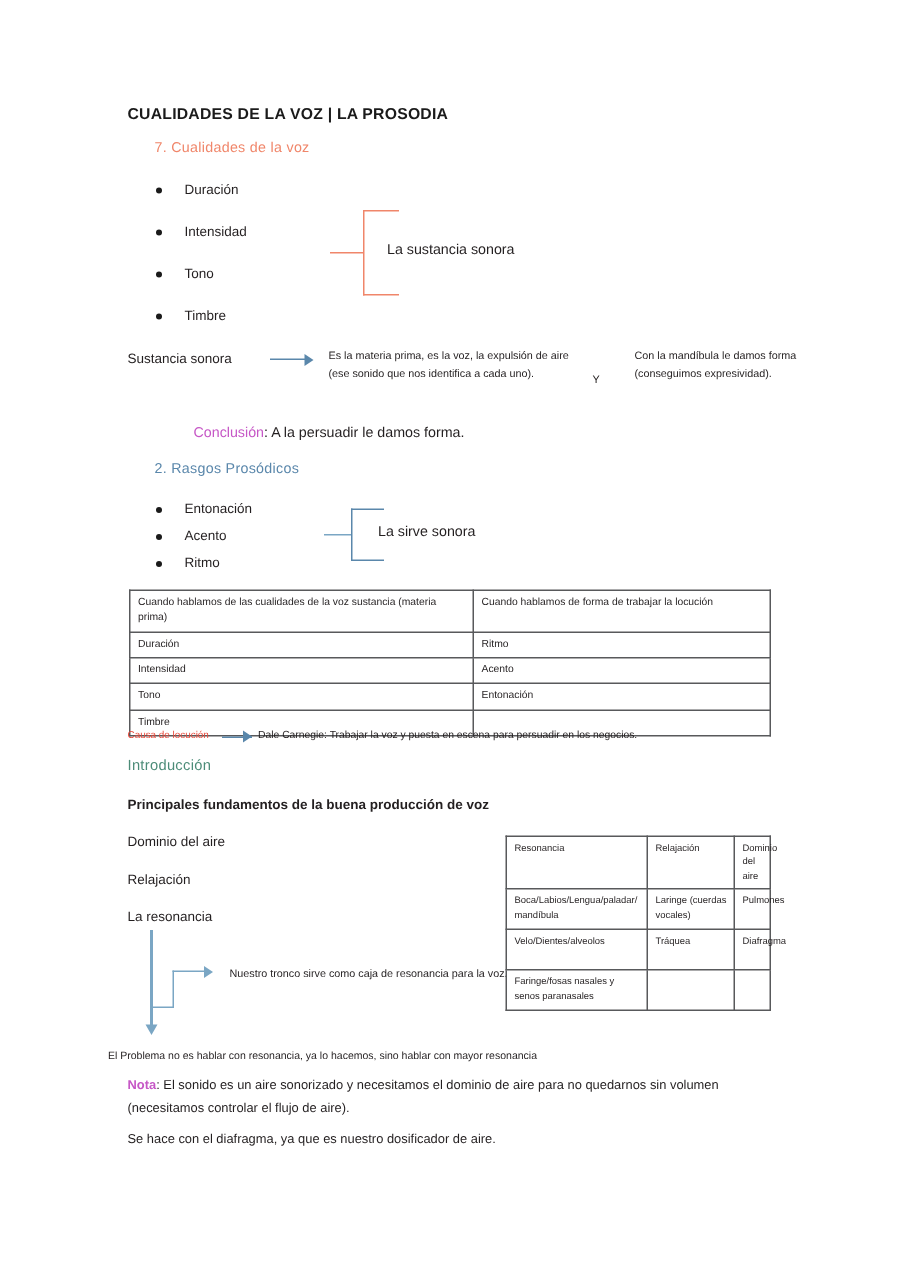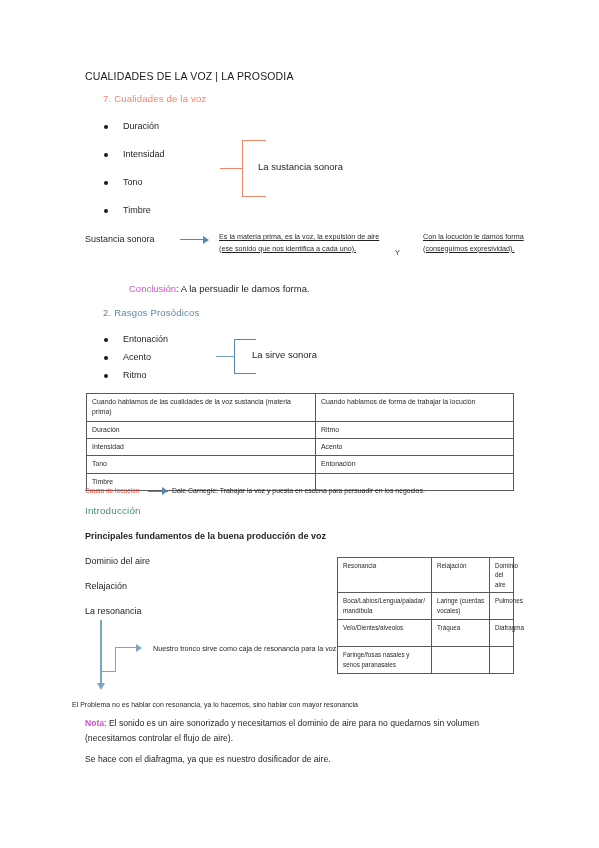--- a/index.html
+++ b/index.html
@@ -19,21 +19,21 @@
     position: absolute;
     inset: 0;
     background: #ffffff;
   }
   .abs { position: absolute; }
 
   
   #doc-title {
     left: 85px; top: 70px;
     font-size: 10.5px;
-    font-weight: normal;
+    font-weight: bold;
     letter-spacing: 0.15px;
     color: #1a1a1a;
   }
 
   
   .num-heading {
     font-size: 9.5px;
     letter-spacing: 0.2px;
   }
   #heading-cualidades { left: 103px; top: 93px; color: #f0866a; }
@@ -100,21 +100,20 @@
     border-left: 4.5px solid transparent;
     border-right: 4.5px solid transparent;
     border-top: 7px solid #7aa6c4;
   }
 
   .para-small {
     position: absolute;
     font-size: 7.2px;
     line-height: 1.62;
     color: #231f20;
-    text-decoration: underline;
   }
   #def-sustancia { left: 219px; top: 231px; width: 168px; }
   #conj-y        { left: 395px; top: 248px; font-size: 7.2px; }
   #def-locucion  { left: 423px; top: 231px; width: 120px; }
 
   #conclusion-line {
     left: 85px; top: 283px;
     font-size: 9.5px;
   }
   #conclusion-line .accent { color: #c657c6; margin-left: 44px; }
@@ -219,21 +218,21 @@
     <div class="bracket-stem" style="left:0px; top:28px; width:22px; background:#f0866a;"></div>
     <div class="bracket-shape" style="left:22px; top:0px; width:24px; height:57px; border-color:#f0866a;"></div>
     <div class="bracket-label" style="left:38px; top:21px;text-align:center;">La sustancia sonora</div>
   </div>
 
   <div class="abs" id="sustancia-label">Sustancia sonora</div>
   <div class="arrow-line" style="left:180px; top:239px; width:24px;"></div>
   <div class="arrow-head-right" style="left:203px; top:236px;"></div>
   <div class="para-small" id="def-sustancia">Es la materia prima, es la voz, la expulsión de aire (ese sonido que nos identifica a cada uno).</div>
   <div class="abs" id="conj-y">Y</div>
-  <div class="para-small" id="def-locucion">Con la locución le damos forma (conseguimos expresividad).</div>
+  <div class="para-small" id="def-locucion">Con la mandíbula le damos forma (conseguimos expresividad).</div>
 
   <div class="abs" id="conclusion-line"><span class="accent">Conclusión</span><span>: A la persuadir le damos forma.</span></div>
 
   <div class="abs num-heading" id="heading-rasgos">2. Rasgos Prosódicos</div>
 
   <div class="abs" id="list-rasgos">
     <div class="bullet-row">
       <span class="bullet-dot"></span>
       <span>Entonación</span>
     </div>

